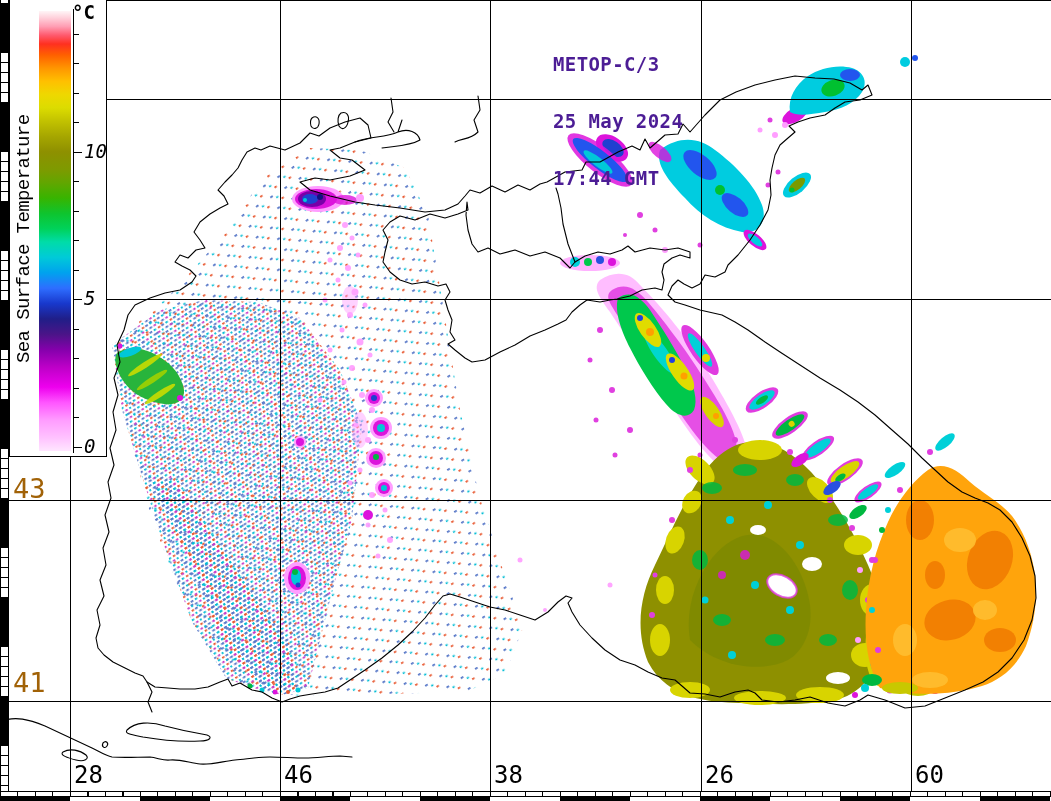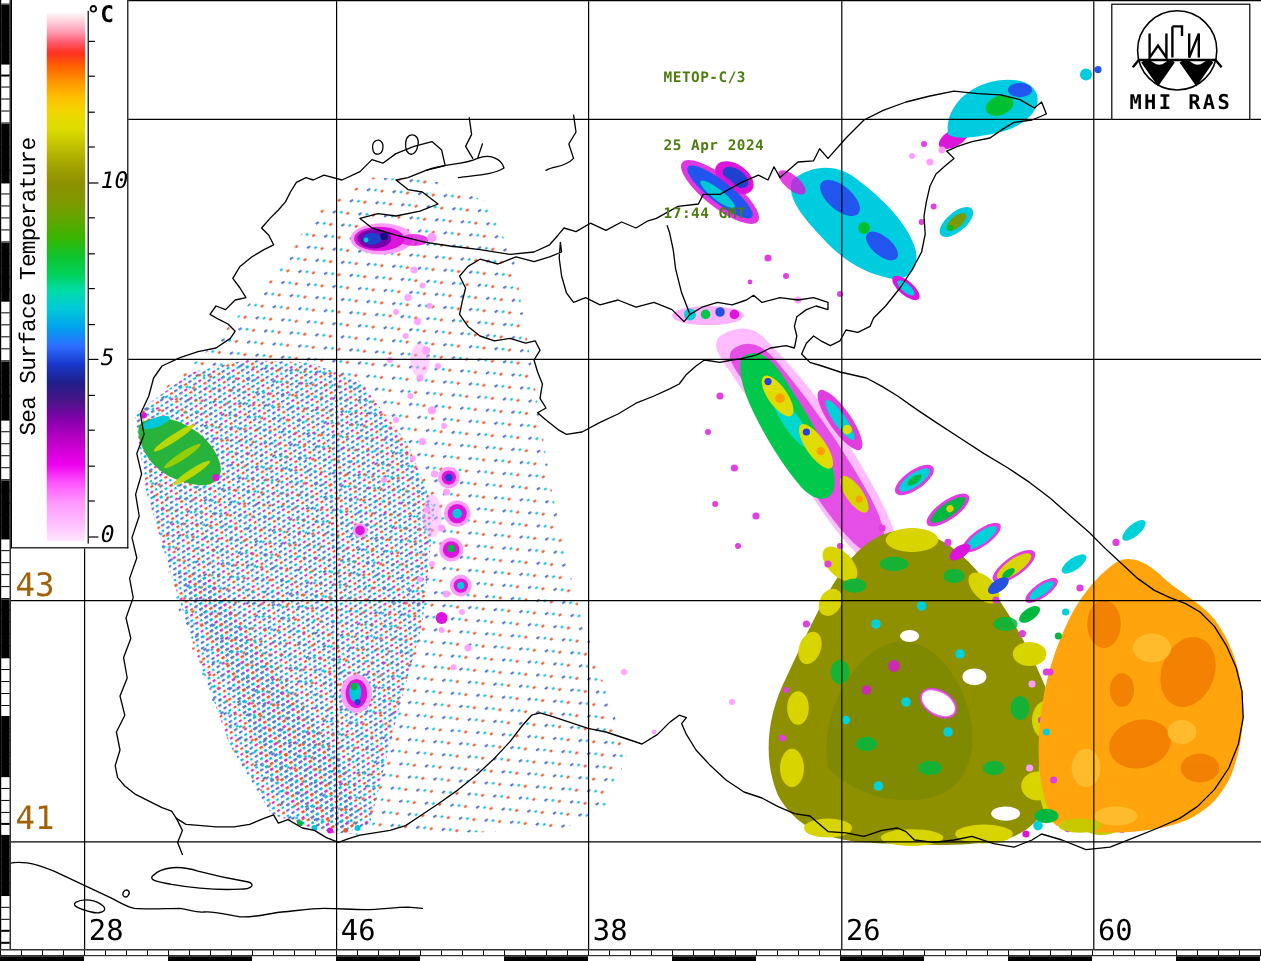--- a/index.html
+++ b/index.html
@@ -32,22 +32,22 @@
   #cbar .axis{position:absolute;left:63px;top:9px;width:0;height:444px;border-left:1px solid #000;}
   #cbar .tick{position:absolute;left:64px;height:0;border-top:1px solid #000;}
   #cbar .tick.major{width:8px;}
   #cbar .tick.minor{width:5px;}
   #cbar .tlabel{position:absolute;left:74px;font-size:19px;color:#000;line-height:21px;font-style:italic;}
   #cbar .unit{position:absolute;left:62px;top:1px;font-size:19px;font-weight:bold;color:#000;}
   #cbar .vtitle{position:absolute;left:3px;top:363px;transform-origin:0 0;transform:rotate(-90deg);
     white-space:nowrap;font-size:19px;letter-spacing:-0.6px;color:#000;
     font-family:"Liberation Mono",monospace;}
   
-  #titleblock{position:absolute;left:553px;top:17px;font-size:12px;font-weight:bold;
-    line-height:19px;color:#4d7c0f;letter-spacing:0.4px;white-space:pre;}
+  #titleblock{position:absolute;left:553px;top:17px;font-size:19px;font-weight:bold;
+    line-height:19px;color:#4c1d95;letter-spacing:0.4px;white-space:pre;}
   #logo{position:absolute;left:926px;top:3px;width:114px;height:95px;background:#fff;
     border:1px solid #000;}
   #logo .lbl{position:absolute;left:0;right:0;top:72px;text-align:center;font-size:17px;
     font-weight:bold;letter-spacing:2px;color:#000;}
   .lonlab{position:absolute;top:761px;font-size:24px;color:#000;line-height:29px;}
   .latlab{position:absolute;left:13px;font-size:27px;color:#a16207;line-height:29px;}
 </style>
 </head>
 <body>
 
@@ -437,38 +437,24 @@
     <div class="tick minor" style="top:417px"></div>
     <div class="tick major" style="top:447px"></div>
     <div class="tlabel" style="top:141px">10</div>
     <div class="tlabel" style="top:288px">5</div>
     <div class="tlabel" style="top:436px">0</div>
     <div class="unit">°C</div>
   </div>
 
   <div id="titleblock">
     <div>METOP-C/3</div>
-    <div>25 Apr 2024</div>
+    <div>25 May 2024</div>
     <div>17:44 GMT</div>
   </div>
 
-  <div id="logo">
-    <svg width="114" height="72">
-      <circle cx="54" cy="38" r="33" fill="none" stroke="#000" stroke-width="1.3"></circle>
-      <g stroke="#000" stroke-width="2" fill="none">
-        <path d="M31,24 L31,44 L38,34 L45,44 L45,24"></path>
-        <path d="M50,18 L50,44 M50,18 L58,18 L58,26"></path>
-        <path d="M64,24 L64,44 L72,24 L72,44"></path>
-        <path d="M22,46 L86,46 M22,46 L17,52 M86,46 L91,52"></path>
-      </g>
-      <path d="M24,48 Q29,44 34,48 T44,48 T52,48 L38,68 Z" fill="#000"></path>
-      <path d="M56,48 Q61,44 66,48 T76,48 T84,48 L70,68 Z" fill="#000"></path>
-    </svg>
-    <div class="lbl">MHI RAS</div>
-  </div>
 
   <div class="lonlab" style="left:74px">28</div>
   <div class="lonlab" style="left:284px">46</div>
   <div class="lonlab" style="left:494px">38</div>
   <div class="lonlab" style="left:705px">26</div>
   <div class="lonlab" style="left:915px">60</div>
   <div class="latlab" style="top:474px">43</div>
   <div class="latlab" style="top:668px">41</div>
 
   <div id="left-ruler"></div>

